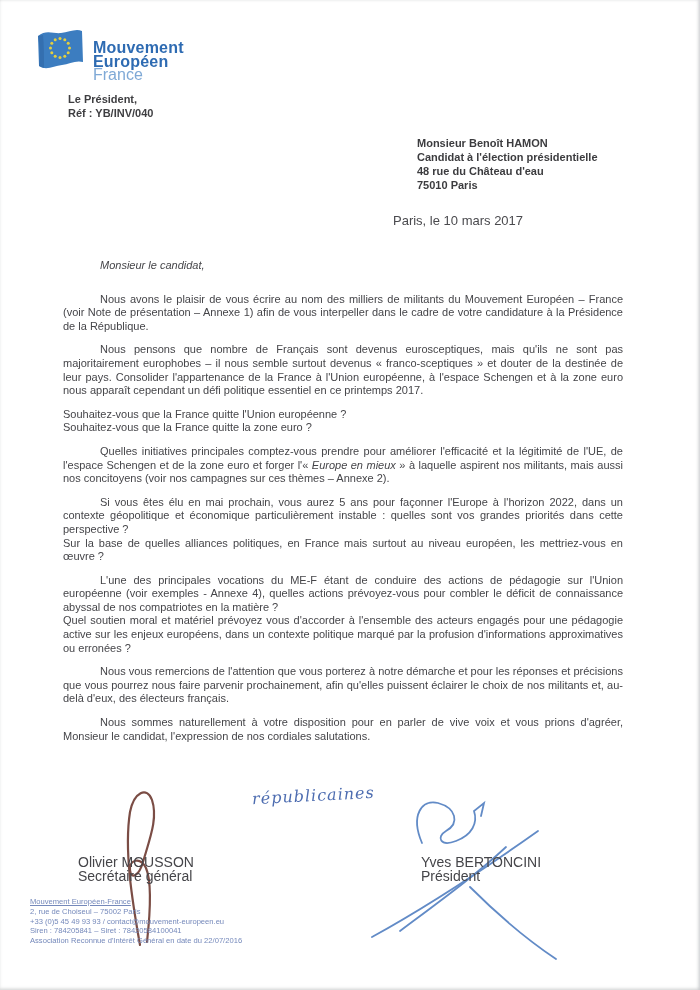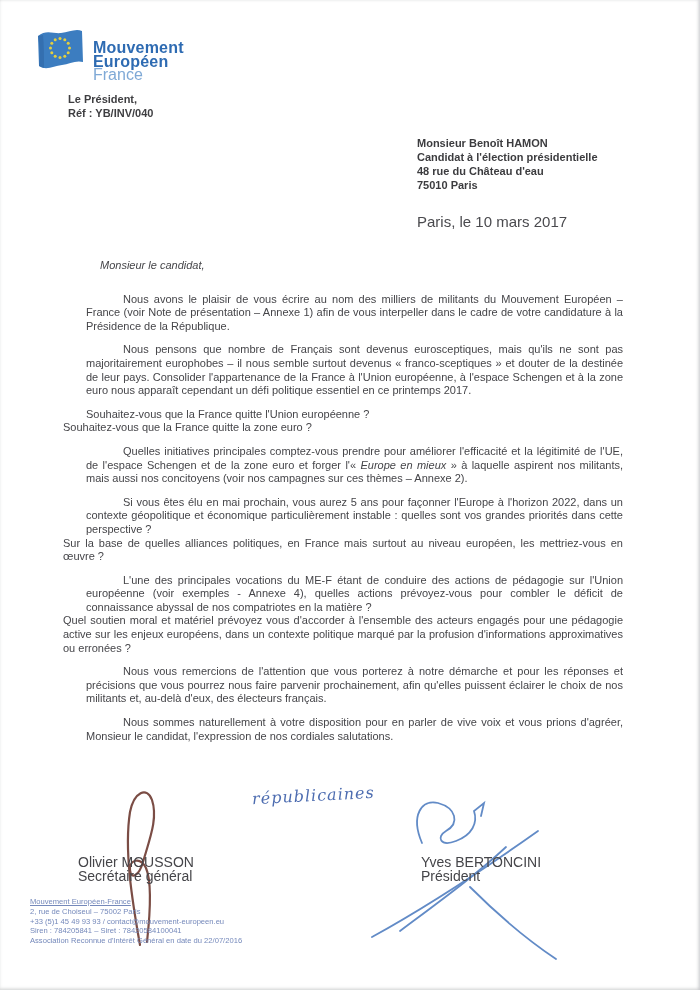--- a/index.html
+++ b/index.html
@@ -13,28 +13,28 @@
   
   .logo{position:absolute; left:35px; top:27px; display:flex;}
   .logo svg{display:block;}
   .logo-text{margin-left:8px; margin-top:14px; line-height:13.5px;}
   .logo-text .l1{font-weight:bold; font-size:16px; color:#2e6bb2; letter-spacing:.2px;}
   .logo-text .l2{font-size:16px; color:#7fa9d6;}
   .sender{position:absolute; left:68px; top:92px; font-size:11px; line-height:14px; color:#3e3e41; font-weight:bold;}
   .sender .role{}
   
   .recipient{position:absolute; left:417px; top:136px; font-size:11px; line-height:14px; font-weight:bold; color:#3c3c3f;}
-  .dateline{position:absolute; left:417px; top:213px; font-size:15px; color:#4a4a4e;}
+  .dateline{position:absolute; left:393px; top:213px; font-size:13px; color:#4a4a4e;}
   
   .body-text{position:absolute; left:63px; top:259px; width:560px;
     font-size:11px; line-height:13.6px; text-align:justify; color:#454549;}
   .salutation{text-indent:37px;font-style:italic;}
   .para{margin:0;}
   .para.indent{text-indent:37px;}
-  .para.gap{margin-top:10px;margin-left:23px;}
+  .para.gap{margin-top:10px;}
   .paragraphs .para:first-child{margin-top:20px;}
   .para em{font-style:italic;}
   
   .hand-word{position:absolute; left:252px; top:786px;
     font-family:"DejaVu Serif", serif; font-style:italic; font-size:16px;
     color:#3a5da8; transform:rotate(-3deg); letter-spacing:1px; opacity:.9;}
   .sig-svg{position:absolute;}
   .sig-left-svg{left:100px; top:782px;}
   .sig-right-svg{left:360px; top:795px;}
   .sig-block{position:absolute; font-size:14px; line-height:14px; color:#454549;}
@@ -128,18 +128,18 @@
   </div>
   <div class="sig-block sig-block-right">
     <div>Yves BERTONCINI</div>
     <div>Président</div>
   </div>
 
   <div class="footer">
 
   <div class="footer-line u">Mouvement Européen-France</div>
       <div class="footer-line">2, rue de Choiseul – 75002 Paris</div>
-      <div class="footer-line">+33 (5)1 45 49 93 93 / contact@mouvement-europeen.eu</div>
+      <div class="footer-line">+33 (0)5 45 49 93 93 / contact@mouvement-europeen.eu</div>
       <div class="footer-line">Siren : 784205841 – Siret : 78420584100041</div>
       <div class="footer-line">Association Reconnue d'Intérêt Général en date du 22/07/2016</div>
     </div>
 
 </div>
 
 </body></html>

